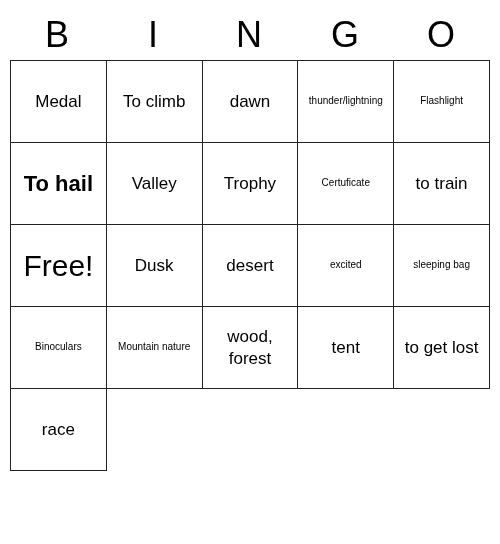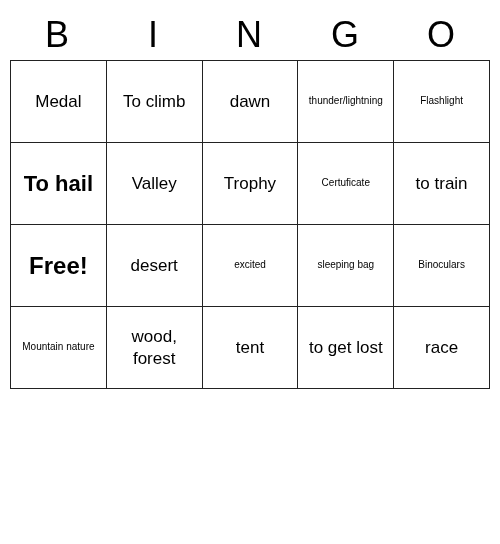--- a/index.html
+++ b/index.html
@@ -66,22 +66,22 @@
 
     .bingo-cell.medium {
       font-size: 17px;
     }
 
     .bingo-cell.small {
       font-size: 10px;
     }
 
     .bingo-cell.free {
-      font-size: 24px;
-      font-weight: bold;
+      font-size: 30px;
+      font-weight: normal;
     }
   </style>
 </head>
 <body>
 
 <div class="bingo-card">
   <div class="bingo-header">
   <div class="bingo-header-cell">B</div>
       <div class="bingo-header-cell">I</div>
       <div class="bingo-header-cell">N</div>
@@ -93,20 +93,21 @@
       <div class="bingo-cell medium">To climb</div>
       <div class="bingo-cell medium">dawn</div>
       <div class="bingo-cell small">thunder/lightning</div>
       <div class="bingo-cell small">Flashlight</div>
       <div class="bingo-cell large">To hail</div>
       <div class="bingo-cell medium">Valley</div>
       <div class="bingo-cell medium">Trophy</div>
       <div class="bingo-cell small">Certuficate</div>
       <div class="bingo-cell medium">to train</div>
       <div class="bingo-cell free">Free!</div>
+      <div class="bingo-cell medium">Dusk</div>
       <div class="bingo-cell medium">desert</div>
       <div class="bingo-cell small">excited</div>
       <div class="bingo-cell small">sleeping bag</div>
       <div class="bingo-cell small">Binoculars</div>
       <div class="bingo-cell small">Mountain nature</div>
       <div class="bingo-cell medium">wood, forest</div>
       <div class="bingo-cell medium">tent</div>
       <div class="bingo-cell medium">to get lost</div>
       <div class="bingo-cell medium">race</div>
     </div>

